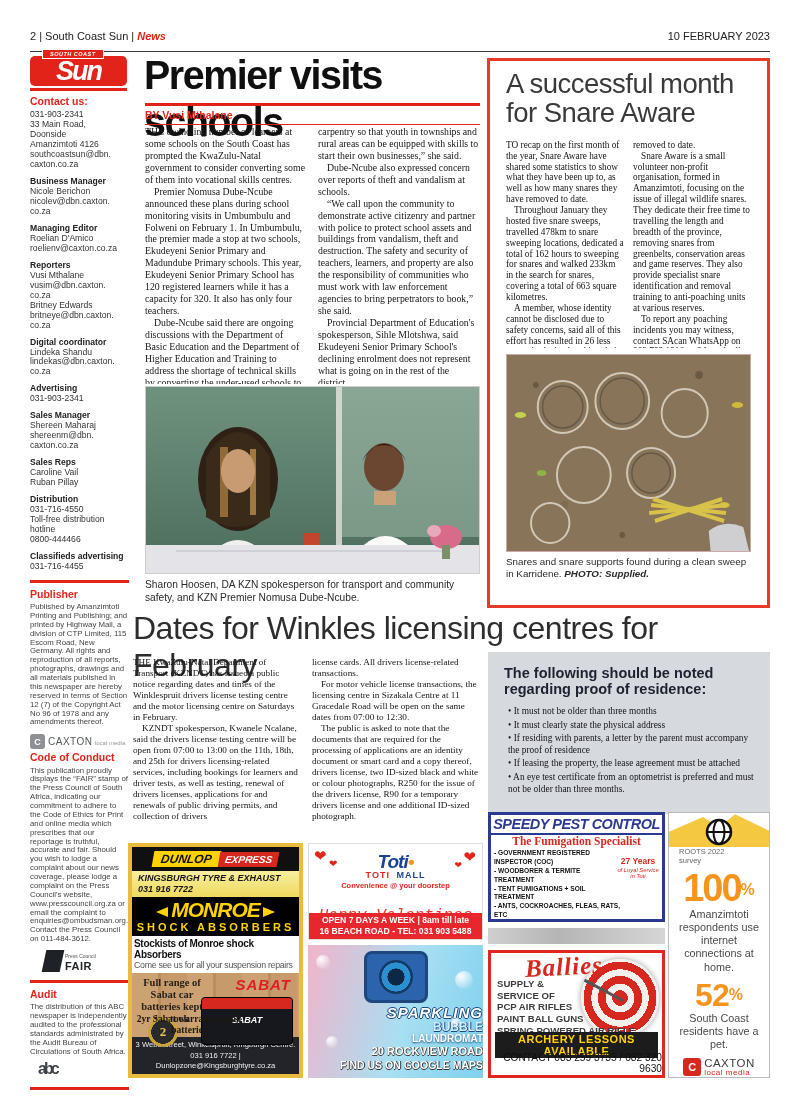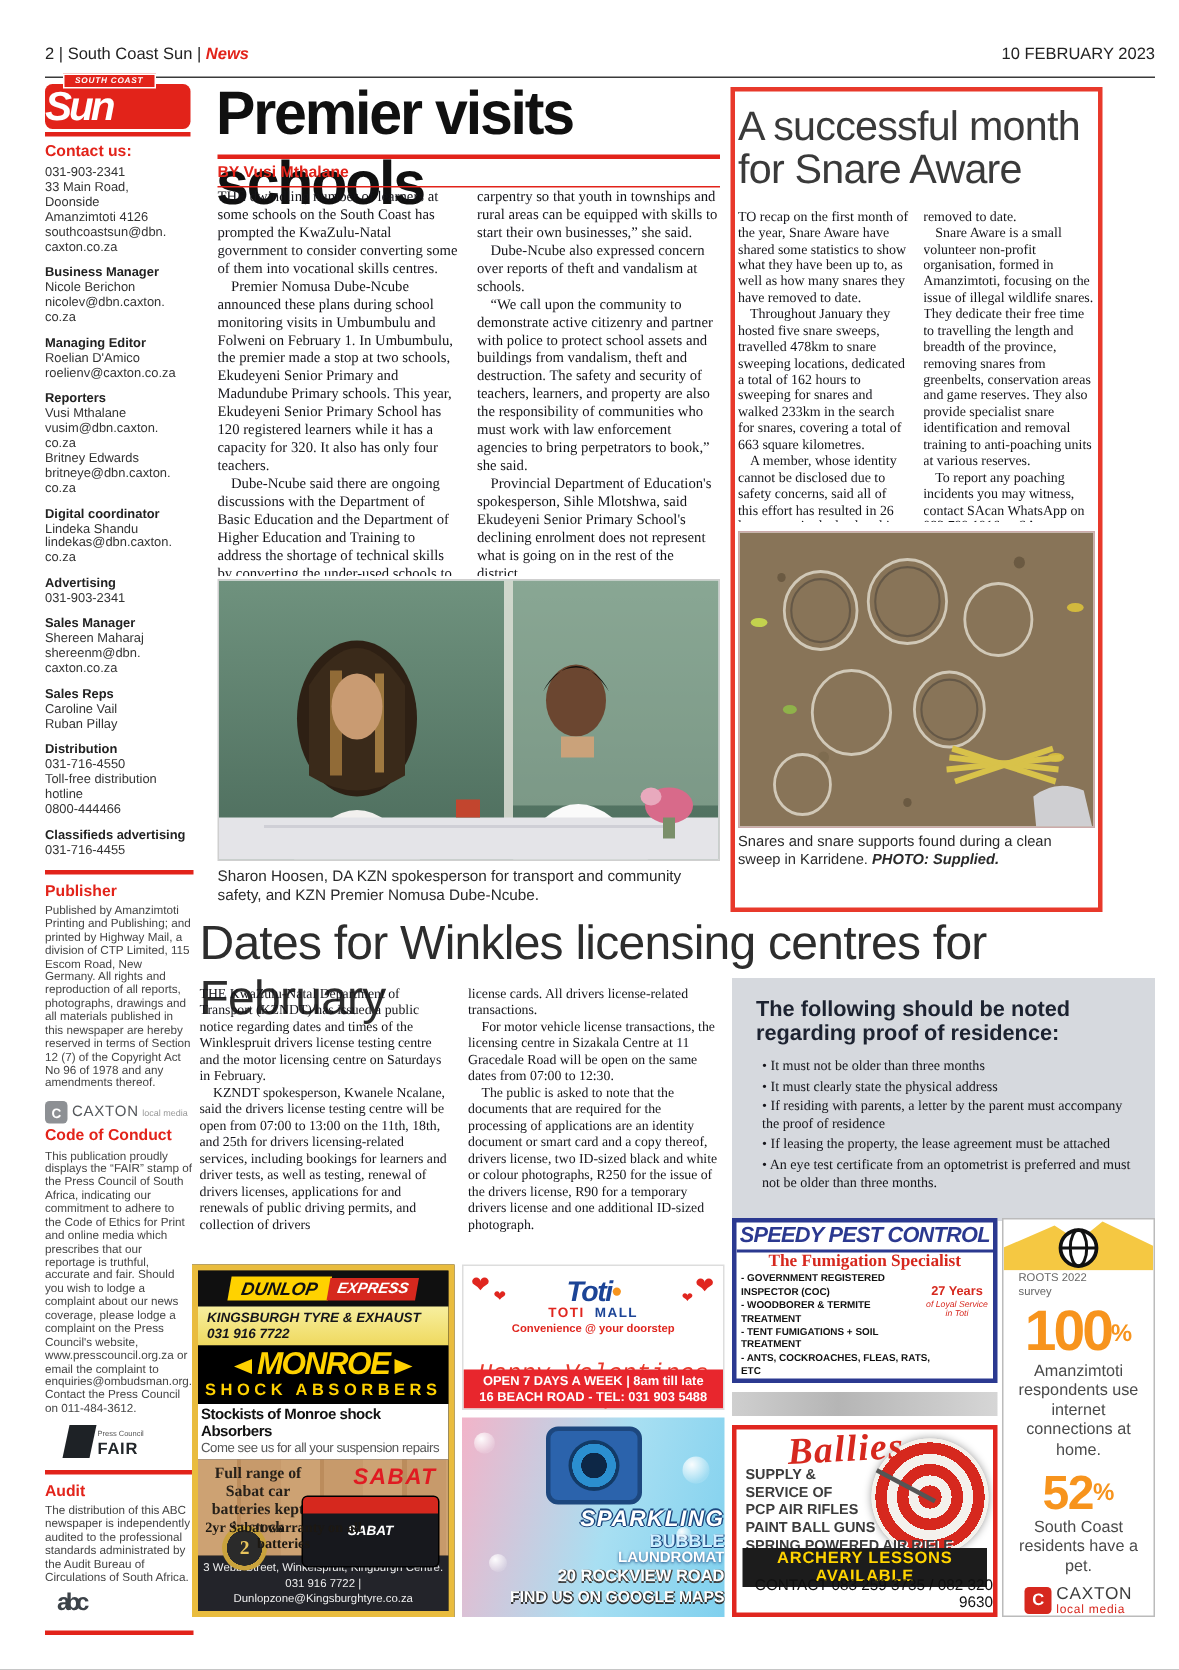--- a/index.html
+++ b/index.html
@@ -8,21 +8,21 @@
   font-family:"Liberation Sans",sans-serif;color:#1a1a1a}
 
 
 .hdr{position:absolute;left:30px;right:16px;top:30px;height:22px;
   border-bottom:1.5px solid #3a3a3a;font-size:11px;color:#222}
 .hdr .news{color:#e2231a;font-weight:bold;font-style:italic}
 .hdr .date{position:absolute;right:0;top:0}
 
 
 .masthead{position:absolute;left:30px;top:56px;width:97px;height:30px;background:#e2231a;
-  border-radius:5px;display:flex;align-items:center;}
+  border-radius:5px;display:flex;align-items:center;justify-content:center}
 .masthead .sun{color:#fff;font-weight:bold;font-style:italic;font-size:27px;letter-spacing:-2px;line-height:1}
 .masthead .ribbon{position:absolute;top:-7px;left:12px;background:#e2231a;border:1px solid #fff;
   color:#fff;font-size:5.5px;font-weight:bold;font-style:italic;padding:1px 7px;letter-spacing:.5px}
 .mast-rule{position:absolute;left:30px;top:88px;width:97px;height:3px;background:#e2231a}
 
 
 .sidebar{position:absolute;left:30px;top:95px;width:99px;font-size:8.6px;line-height:1.16;color:#333}
 .sb-red{color:#e2231a;font-weight:bold;font-size:10.5px;margin-bottom:3px}
 .sb-sec{margin-top:7px}
 .sb-sec b{color:#222}
@@ -47,22 +47,22 @@
 .body-cols{position:absolute;display:flex;gap:11px;overflow:hidden;
   font-family:"Liberation Serif",serif;color:#15151a}
 .body-cols .col{flex:1;overflow:hidden}
 .body-cols p{margin:0}
 .body-cols p + p{text-indent:9px}
 .lead-cols{left:145px;top:126px;width:335px;height:258px;font-size:9.8px;line-height:1.22}
 .photo{position:absolute;left:145px;top:386px;width:335px;height:188px;border:1px solid #cfcfcf}
 .caption{position:absolute;left:145px;top:578px;width:335px;font-size:10.2px;line-height:1.3;color:#2a2a2a}
 
 
-.snare{position:absolute;left:487px;top:58px;width:248px;height:550px;border:3px solid #e8392b;
-  background:#fff;padding:9px 2px}
+.snare{position:absolute;left:487px;top:58px;width:283px;height:550px;border:3px solid #e8392b;
+  background:#fff;padding:9px 16px}
 .snare h2{font-size:27.5px;font-weight:400;line-height:1.05;letter-spacing:-.5px;color:#3a3a3a;margin-bottom:12px}
 .snare-cols{position:static;display:flex;gap:9px;height:208px;overflow:hidden;
   font-family:"Liberation Serif",serif;font-size:9.3px;line-height:1.17;color:#15151a}
 .snare-cols .col{flex:1;overflow:hidden}
 .snare-cols p{margin:0}
 .snare-cols p + p{text-indent:8px}
 .snare-photo{width:100%;height:198px;margin-top:6px;border:1px solid #caa}
 .snare-cap{font-size:9.8px;line-height:1.25;color:#2a2a2a;margin-top:4px}
 .snare-cap i{font-weight:bold}
 

